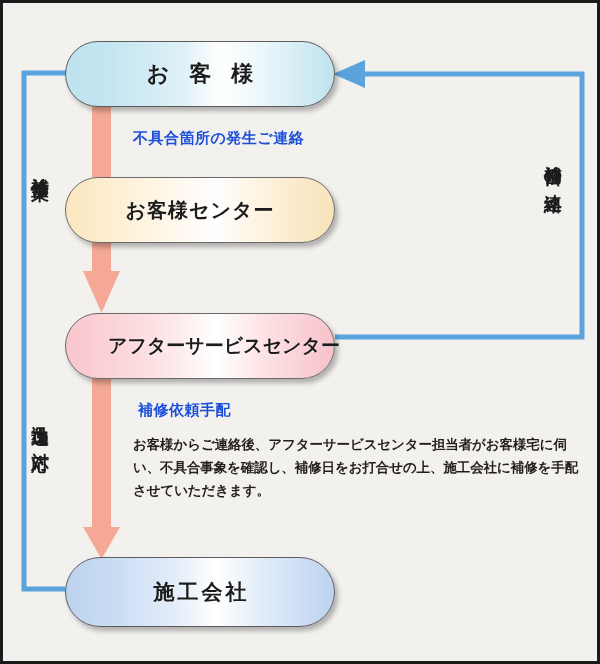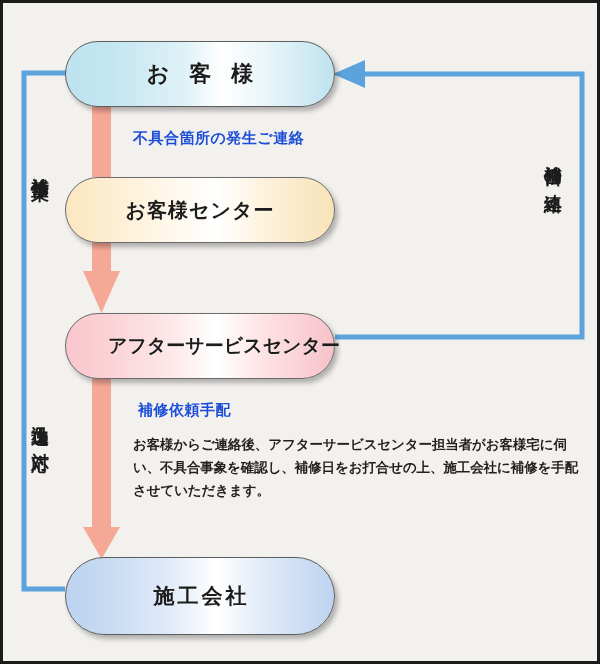--- a/index.html
+++ b/index.html
@@ -68,21 +68,21 @@
     background: linear-gradient(to right, #f9c6cd 0%, #fbd2d6 16%, #fde9ea 40%, #ffffff 56%, #fde2e4 74%, #f7c2ca 100%);
     border-color: #6b6b6b;
   }
   #node-after .node-label {
     font-size: 19px;
     letter-spacing: 0px;
     margin-left: 48px;
   }
 
   #node-builder {
-    left: 62px; top: 554px; width: 270px; height: 78px;
+    left: 62px; top: 554px; width: 270px; height: 70px;
     background: linear-gradient(to right, #bcd2ef 0%, #c8dbf3 16%, #e2ecf9 40%, #ffffff 56%, #e0ebf8 74%, #bdd3f0 100%);
   }
   #node-builder .node-label {
     font-size: 21px;
     letter-spacing: 3px;
     padding-left: 3px;
   }
 
   
   .flow-label {

